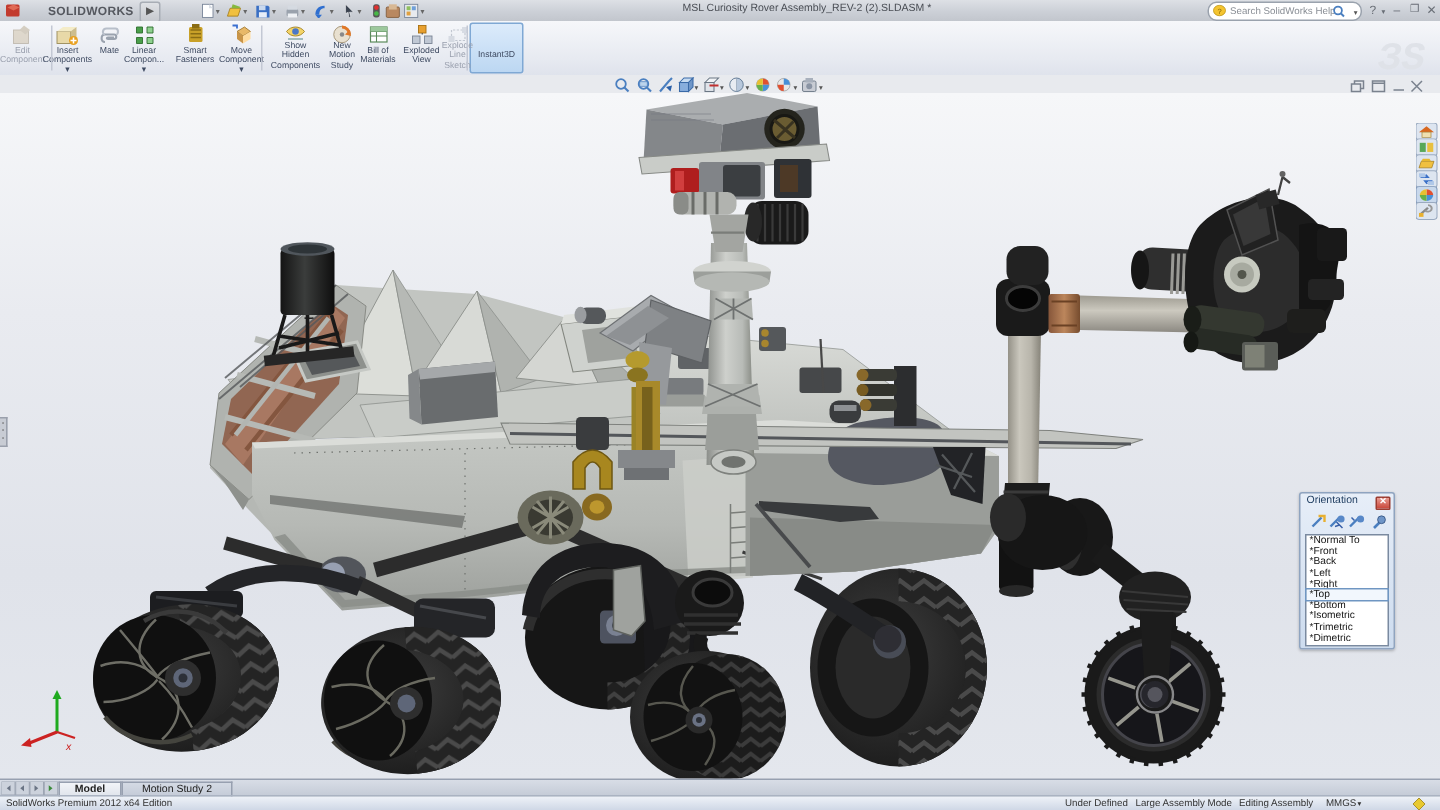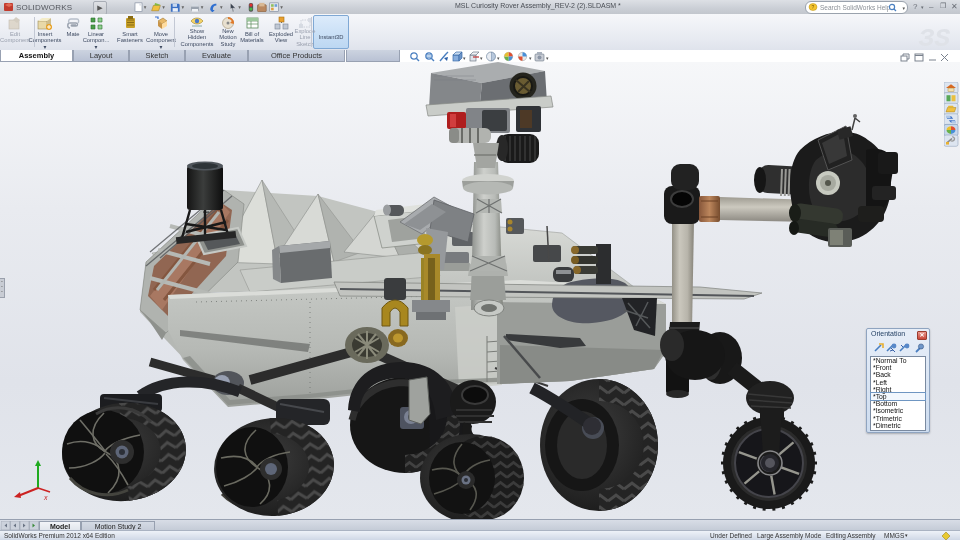--- a/index.html
+++ b/index.html
@@ -3,21 +3,21 @@
 <meta charset="utf-8">
 <style>
   html,body{margin:0;padding:0;width:960px;height:540px;overflow:hidden;
     font-family:"Liberation Sans",sans-serif;}
   #app{position:relative;width:960px;height:540px;background:#e8eaee;}
   
   #titlebar{position:absolute;left:0;top:0;width:960px;height:14px;
     background:linear-gradient(#dde0e5,#ccd0d7 55%,#c2c6cd);
     border-bottom:1px solid #939aa5;}
   #tb-logo{position:absolute;left:3px;top:1px;width:12px;height:12px;}
-  #tb-name{position:absolute;left:16px;top:2.5px;font-size:8px;font-weight:normal;
+  #tb-name{position:absolute;left:32px;top:2.5px;font-size:8px;font-weight:bold;
     color:#55585f;letter-spacing:.2px;}
   #tb-arrow{position:absolute;left:93px;top:1px;width:12px;height:12px;
     background:linear-gradient(#dfe1e5,#c6c9ce);border:1px solid #a8adb5;
     border-radius:2px;font-size:7px;color:#555;text-align:center;line-height:11px;}
   #tb-title{position:absolute;left:455px;top:2px;font-size:7.5px;color:#4a4e55;}
   #searchbox{position:absolute;left:805px;top:1px;width:101px;height:11px;
     background:#fff;border:1px solid #9aa2ad;border-radius:6px;}
   #searchbox .txt{position:absolute;left:14px;top:2px;font-size:6.5px;color:#8a8f96;}
   .tb-btns{position:absolute;top:2px;font-size:8px;color:#686d75;}
   
@@ -641,28 +641,20 @@
       </div>
     <div class="rb" style="left:313px;width:36px">
         <div class="lbl" style="top:20px">Instant3D</div>
       </div>
     <div class="rbsep" style="left:34px"></div>
     <div class="rbsep" style="left:174px"></div>
     <div class="rbsep" style="left:311px"></div>
     <div id="wm3s">ЗS</div>
   </div>
 
-  <div id="tabrow">
-    <div class="tab" id="tab-assembly" style="left:0;width:71px">Assembly</div>
-    <div class="tab" style="left:73px;width:54px">Layout</div>
-    <div class="tab" style="left:129px;width:54px">Sketch</div>
-    <div class="tab" style="left:185px;width:61px">Evaluate</div>
-    <div class="tab" style="left:248px;width:95px">Office Products</div>
-    <div class="tab" style="left:346px;width:52px"></div>
-  </div>
 
   <svg id="hud" viewBox="0 0 150 13">
       <g fill="none">
 <g transform="translate(5,1)">
           <circle cx="4" cy="4" r="3.2" stroke="#4a7fc0" stroke-width="1.2"></circle>
           <line x1="6.3" y1="6.3" x2="9" y2="9" stroke="#4a7fc0" stroke-width="1.4"></line>
         </g>
 <g transform="translate(20,1)">
           <circle cx="4" cy="4" r="3.2" stroke="#4a7fc0" stroke-width="1.2"></circle>
           <line x1="6.3" y1="6.3" x2="9" y2="9" stroke="#4a7fc0" stroke-width="1.4"></line>

